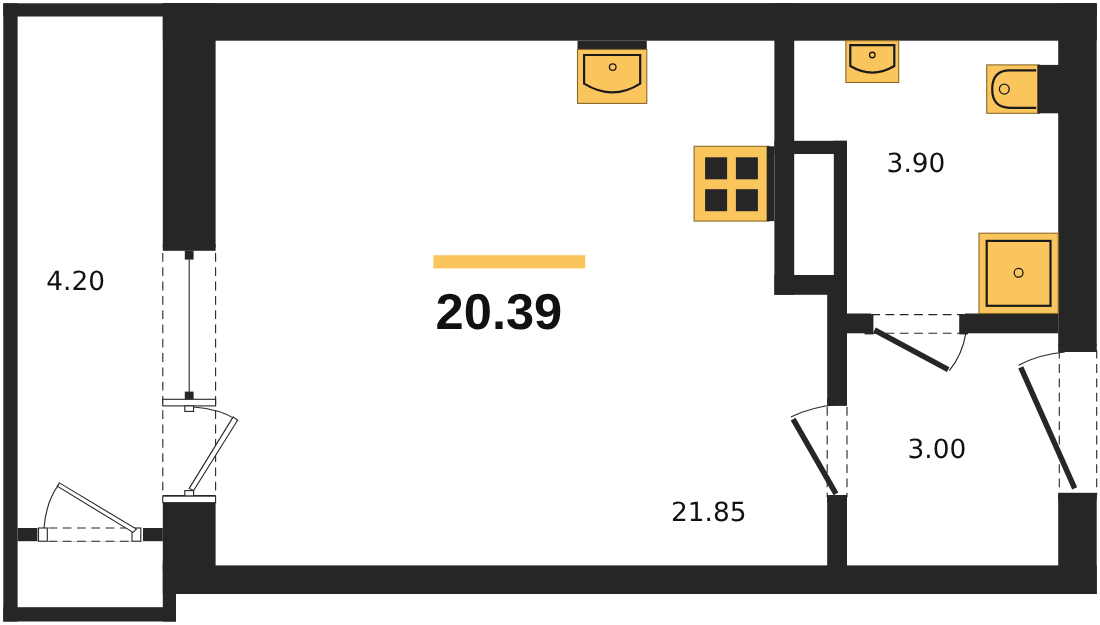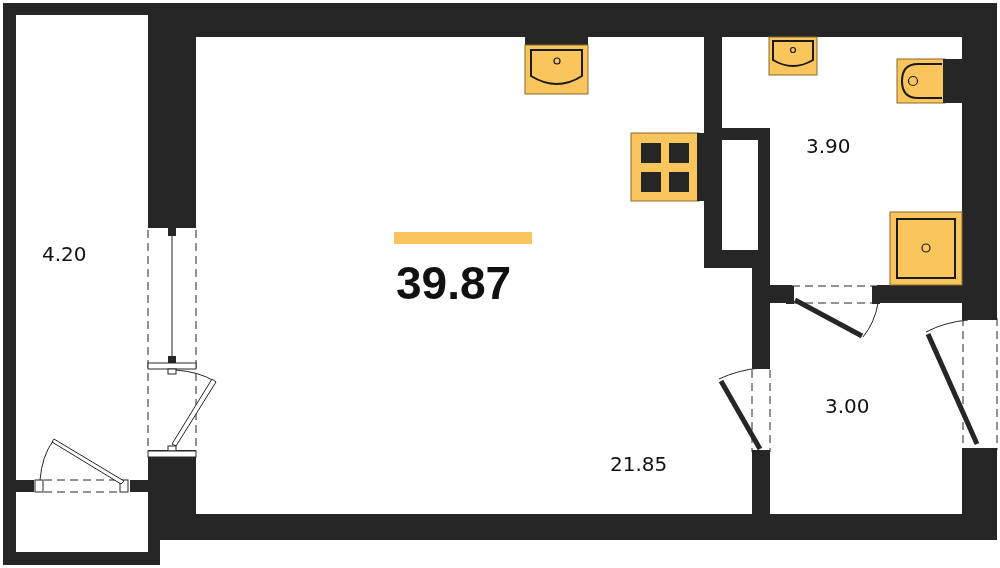--- a/index.html
+++ b/index.html
@@ -1,18 +1,18 @@
 <!DOCTYPE html>
 <html><head>
 <meta charset="utf-8">
 <style>
   html, body { margin: 0; padding: 0; background: #ffffff; }
   body { width: 1000px; height: 568px; position: relative; overflow: hidden; font-family: "DejaVu Sans", sans-serif; }
   #plan { position: absolute; left: 0; top: 0; width: 1000px; height: 568px; }
-  .label { position: absolute; color: #111111; font-family: "DejaVu Sans", sans-serif; font-size: 20px; line-height: 1; white-space: nowrap; }
+  .label { position: absolute; color: #111111; font-family: "DejaVu Sans", sans-serif; font-size: 24px; line-height: 1; white-space: nowrap; }
   .total-label { position: absolute; font-family: "Liberation Sans", sans-serif; font-weight: bold; font-size: 46px; color: #111111; line-height: 1; }
   .accent-bar { position: absolute; background: #fbc55e; }
 </style>
 </head>
 <body>
 
 <svg id="plan" viewBox="0 0 1000 568" xmlns="http://www.w3.org/2000/svg">
 
   <g fill="#262626">
 
@@ -128,18 +128,18 @@
     <circle cx="913" cy="81" r="4.5" fill="none" stroke="#1a1a1a" stroke-width="1.2"></circle>
   </g>
   <g>
     <rect x="890" y="212" width="72" height="73" fill="#fbc55e" stroke="#8a6a2a" stroke-width="1"></rect>
     <rect x="897" y="219" width="58" height="59" fill="none" stroke="#1a1a1a" stroke-width="2"></rect>
     <circle cx="926" cy="248" r="4" fill="none" stroke="#1a1a1a" stroke-width="1.2"></circle>
   </g>
 </svg>
 
 <div class="accent-bar" style="left:394px; top:232px; width:138px; height:12px;"></div>
-<div class="total-label" style="left:396px; top:260px;">39.87</div>
+<div class="total-label" style="left:396px; top:260px;">20.39</div>
 
 <div class="label" style="left:42px; top:244px;">4.20</div>
 <div class="label" style="left:610px; top:454px;">21.85</div>
 <div class="label" style="left:806px; top:136px;">3.90</div>
 <div class="label" style="left:825px; top:396px;">3.00</div>
 
 </body></html>

